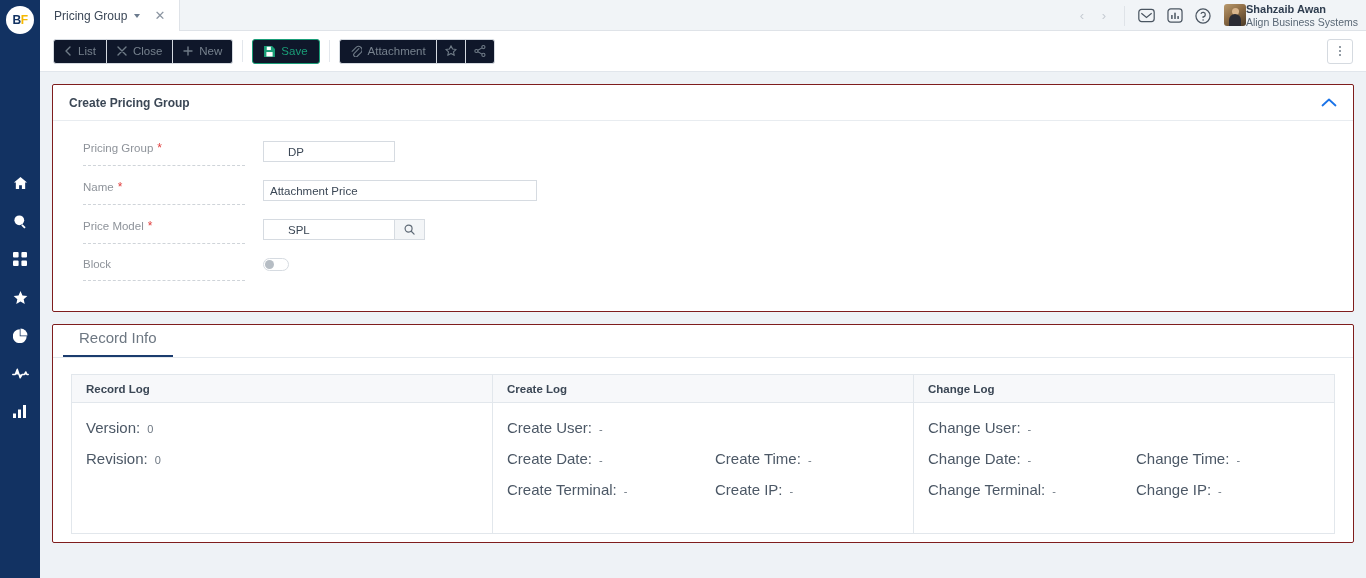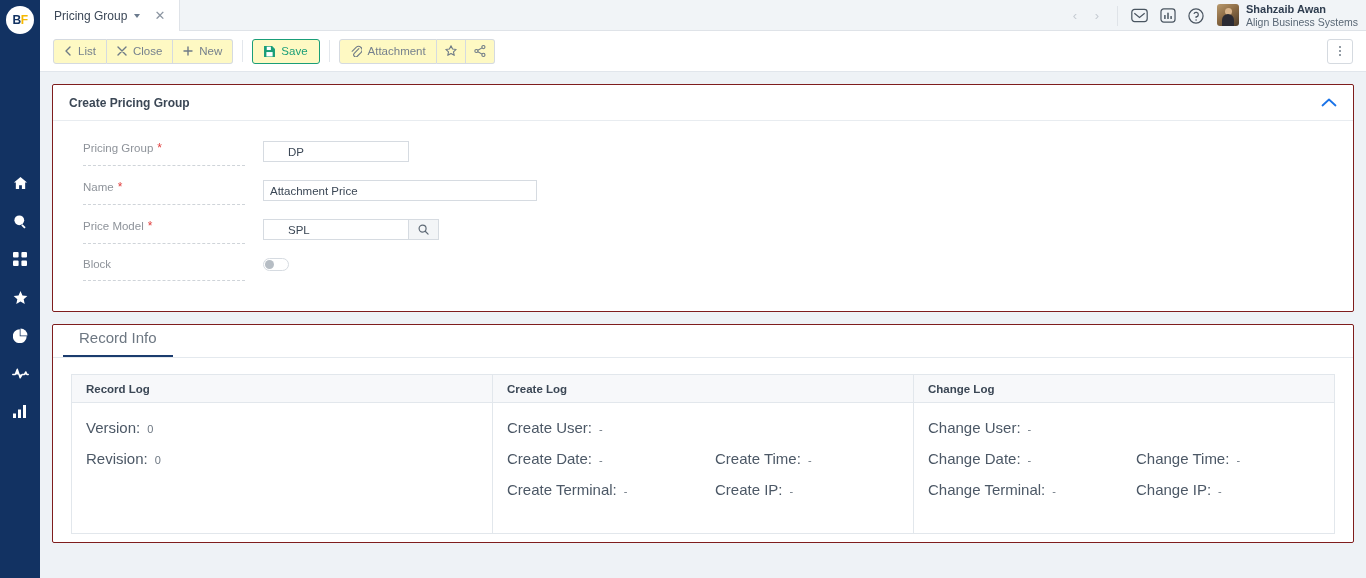--- a/index.html
+++ b/index.html
@@ -65,21 +65,21 @@
   }
   .navarrows { display: flex; align-items: center; gap: 2px; padding-right: 10px; }
   .navarrow {
     width: 20px; height: 31px; display: flex; align-items: center; justify-content: center;
     font-size: 13px; color: #c5cbd2; cursor: pointer;
   }
   .hdr-sep { width: 1px; height: 20px; background: #dfe3e8; }
   .hdr-icons { display: flex; align-items: center; gap: 12px; padding: 0 13px; }
   .hdr-icon { cursor: pointer; display: flex; align-items: center; }
   .hdr-icon svg { stroke: #4a5561; fill: none; }
-  .user-box { display: flex; align-items: center; gap: 7px; padding-right: 8px; cursor: pointer; }
+  .user-box { display: flex; align-items: center; padding-right: 8px; cursor: pointer; }
   .avatar {
     width: 22px; height: 22px; border-radius: 3px;
     background: linear-gradient(145deg,#b99a6e 0%,#8d6c45 45%,#4a3a28 100%);
     position: relative; overflow: hidden;
   }
   .avatar::after {
     content: ""; position: absolute; left: 5px; top: 10px;
     width: 12px; height: 12px; border-radius: 50% 50% 0 0;
     background: #2b2b33;
   }
@@ -97,21 +97,21 @@
     position: absolute; left: 40px; top: 31px;
     width: 1326px; height: 41px;
     background: #ffffff;
     border-bottom: 1px solid #e1e6ec;
     display: flex; align-items: center;
     padding: 0 13px;
   }
   .btn-group { display: flex; align-items: center; }
   .tbtn {
     height: 25px; padding: 0 10px;
-    background: #fef9c3;
+    background: #0f172a;
     border: 1px solid #d5dae0;
     display: flex; align-items: center; gap: 6px;
     font-size: 11.5px; color: #76818d;
     cursor: pointer;
   }
   .tbtn + .tbtn { border-left: none; }
   .btn-group .tbtn:first-child { border-radius: 3px 0 0 3px; }
   .btn-group .tbtn:last-child { border-radius: 0 3px 3px 0; }
   .tbtn svg { fill: none; stroke: #6f7b87; }
   .tb-sep { width: 1px; height: 22px; background: #e3e7ec; margin: 0 9px; }
@@ -150,21 +150,21 @@
     display: flex; align-items: baseline; gap: 4px;
   }
   .req { color: #e0403f; font-size: 12px; }
   .fctl { margin-left: 18px; display: flex; align-items: center; }
   .inp {
     height: 21px; border: 1px solid #d6dbe1; background: #fff;
     font-size: 11.5px; color: #3b4755;
     padding: 0 6px; display: flex; align-items: center;
     font-family: "Liberation Sans", sans-serif;
   }
-  .inp.w-sm { width: 146px; padding-left: 24px; }
+  .inp.w-sm { width: 132px; padding-left: 24px; }
   .inp.w-lg { width: 274px; }
   .lookup-btn {
     width: 30px; height: 21px; border: 1px solid #d6dbe1; border-left: none;
     background: #f3f5f7; display: flex; align-items: center; justify-content: center;
     cursor: pointer;
   }
   .lookup-btn svg { stroke: #5f6a76; fill: none; }
   .toggle {
     width: 26px; height: 13px; border-radius: 7px;
     border: 1px solid #d6dbe1; background: #ffffff;

